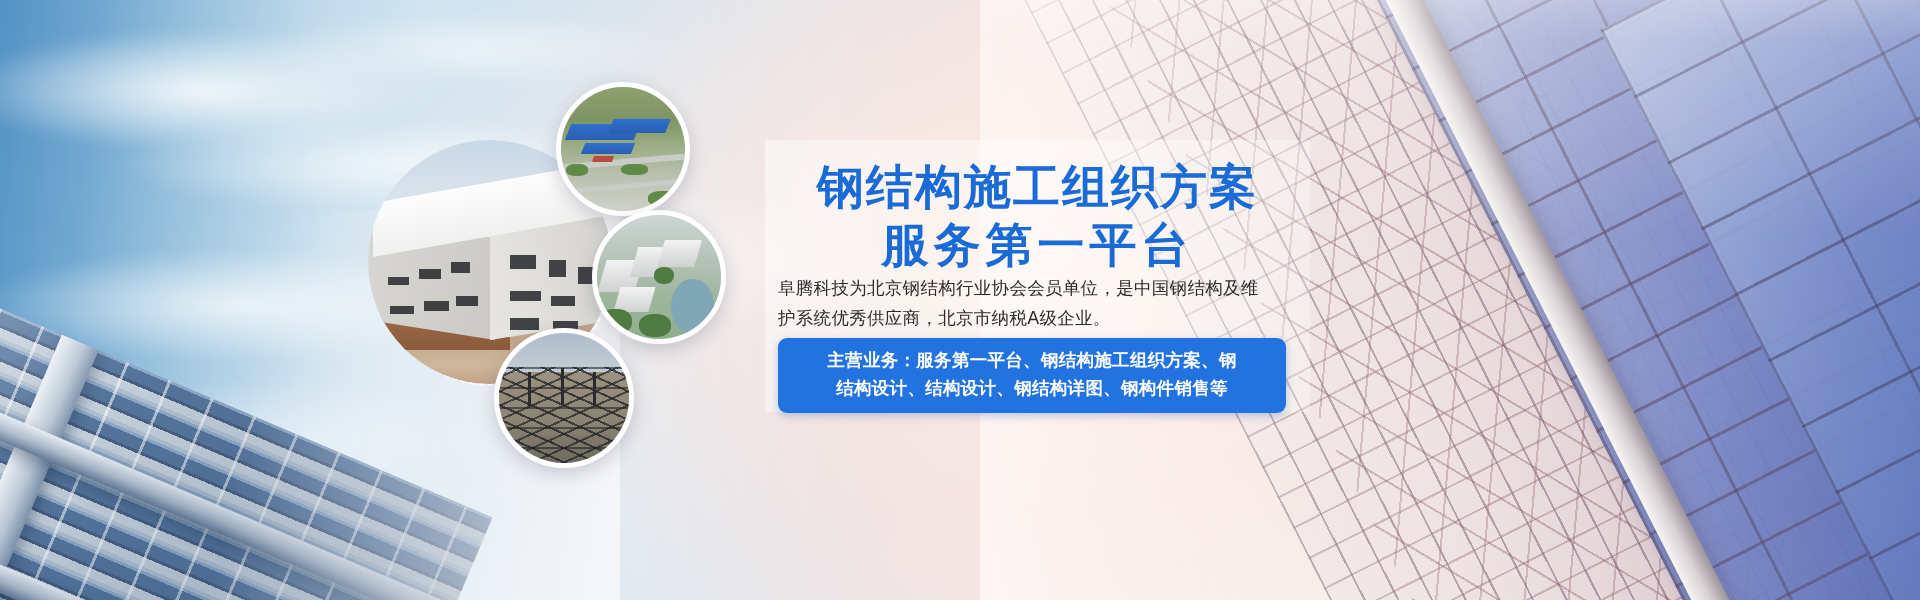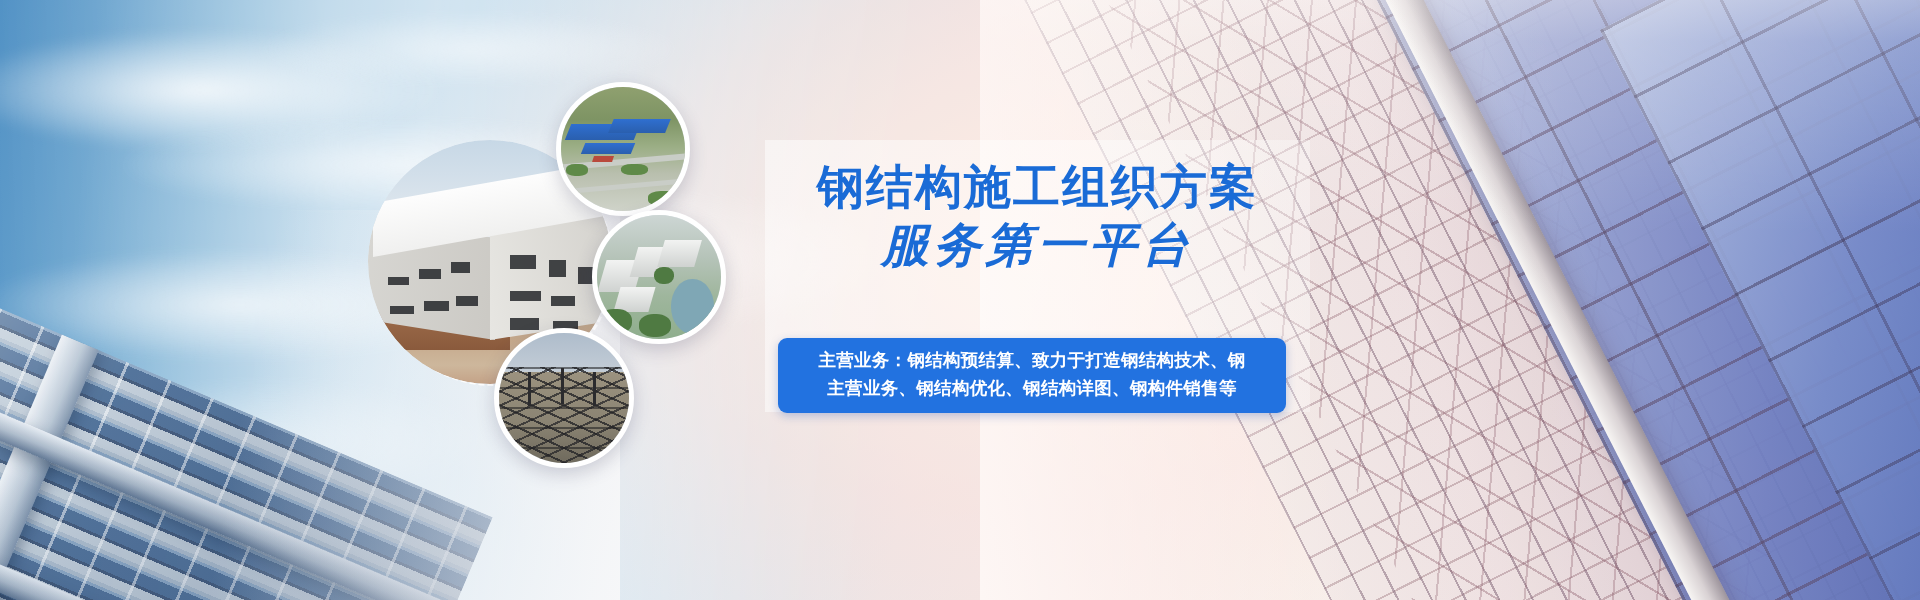--- a/index.html
+++ b/index.html
@@ -254,21 +254,21 @@
     width:545px;
     text-align:center;
     font-family:"DejaVu Serif","Liberation Serif",serif;
     font-weight:700;
     font-size:47px;
     line-height:1.24;
     letter-spacing:2px;
     color:#1A6BD6;
     text-shadow:0 1px 0 rgba(255,255,255,.5);
   }
-  .headline .l2{letter-spacing:5px;font-style:italic;}
+  .headline .l2{letter-spacing:5px;}
   .subtitle{
     position:absolute;
     left:778px; top:273px;
     width:522px;
     font-size:17.5px;
     line-height:1.72;
     color:#2b2b2b;
     letter-spacing:.3px;
   }
   .bizbox{
@@ -383,19 +383,23 @@
     <div class="f3-post" style="left:72%;top:30%;height:26%"></div>
   </div>
 
   <div class="panel"></div>
 
   <div class="headline">
     <div class="l1">钢结构施工组织方案</div>
     <div class="l2">服务第一平台</div>
   </div>
 
+  <div class="subtitle">
+    <div>阜腾科技为北京钢结构行业协会会员单位，是中国钢结构及维</div>
+    <div>护系统优秀供应商，北京市纳税A级企业。</div>
+  </div>
 
   <div class="bizbox">
-    <div>主营业务：钢结构预结算、致力于打造钢结构技术、钢</div>
-    <div>主营业务、钢结构优化、钢结构详图、钢构件销售等</div>
+    <div>主营业务：服务第一平台、钢结构施工组织方案、钢</div>
+    <div>结构设计、结构设计、钢结构详图、钢构件销售等</div>
   </div>
 
 </div>
 
 </body></html>

